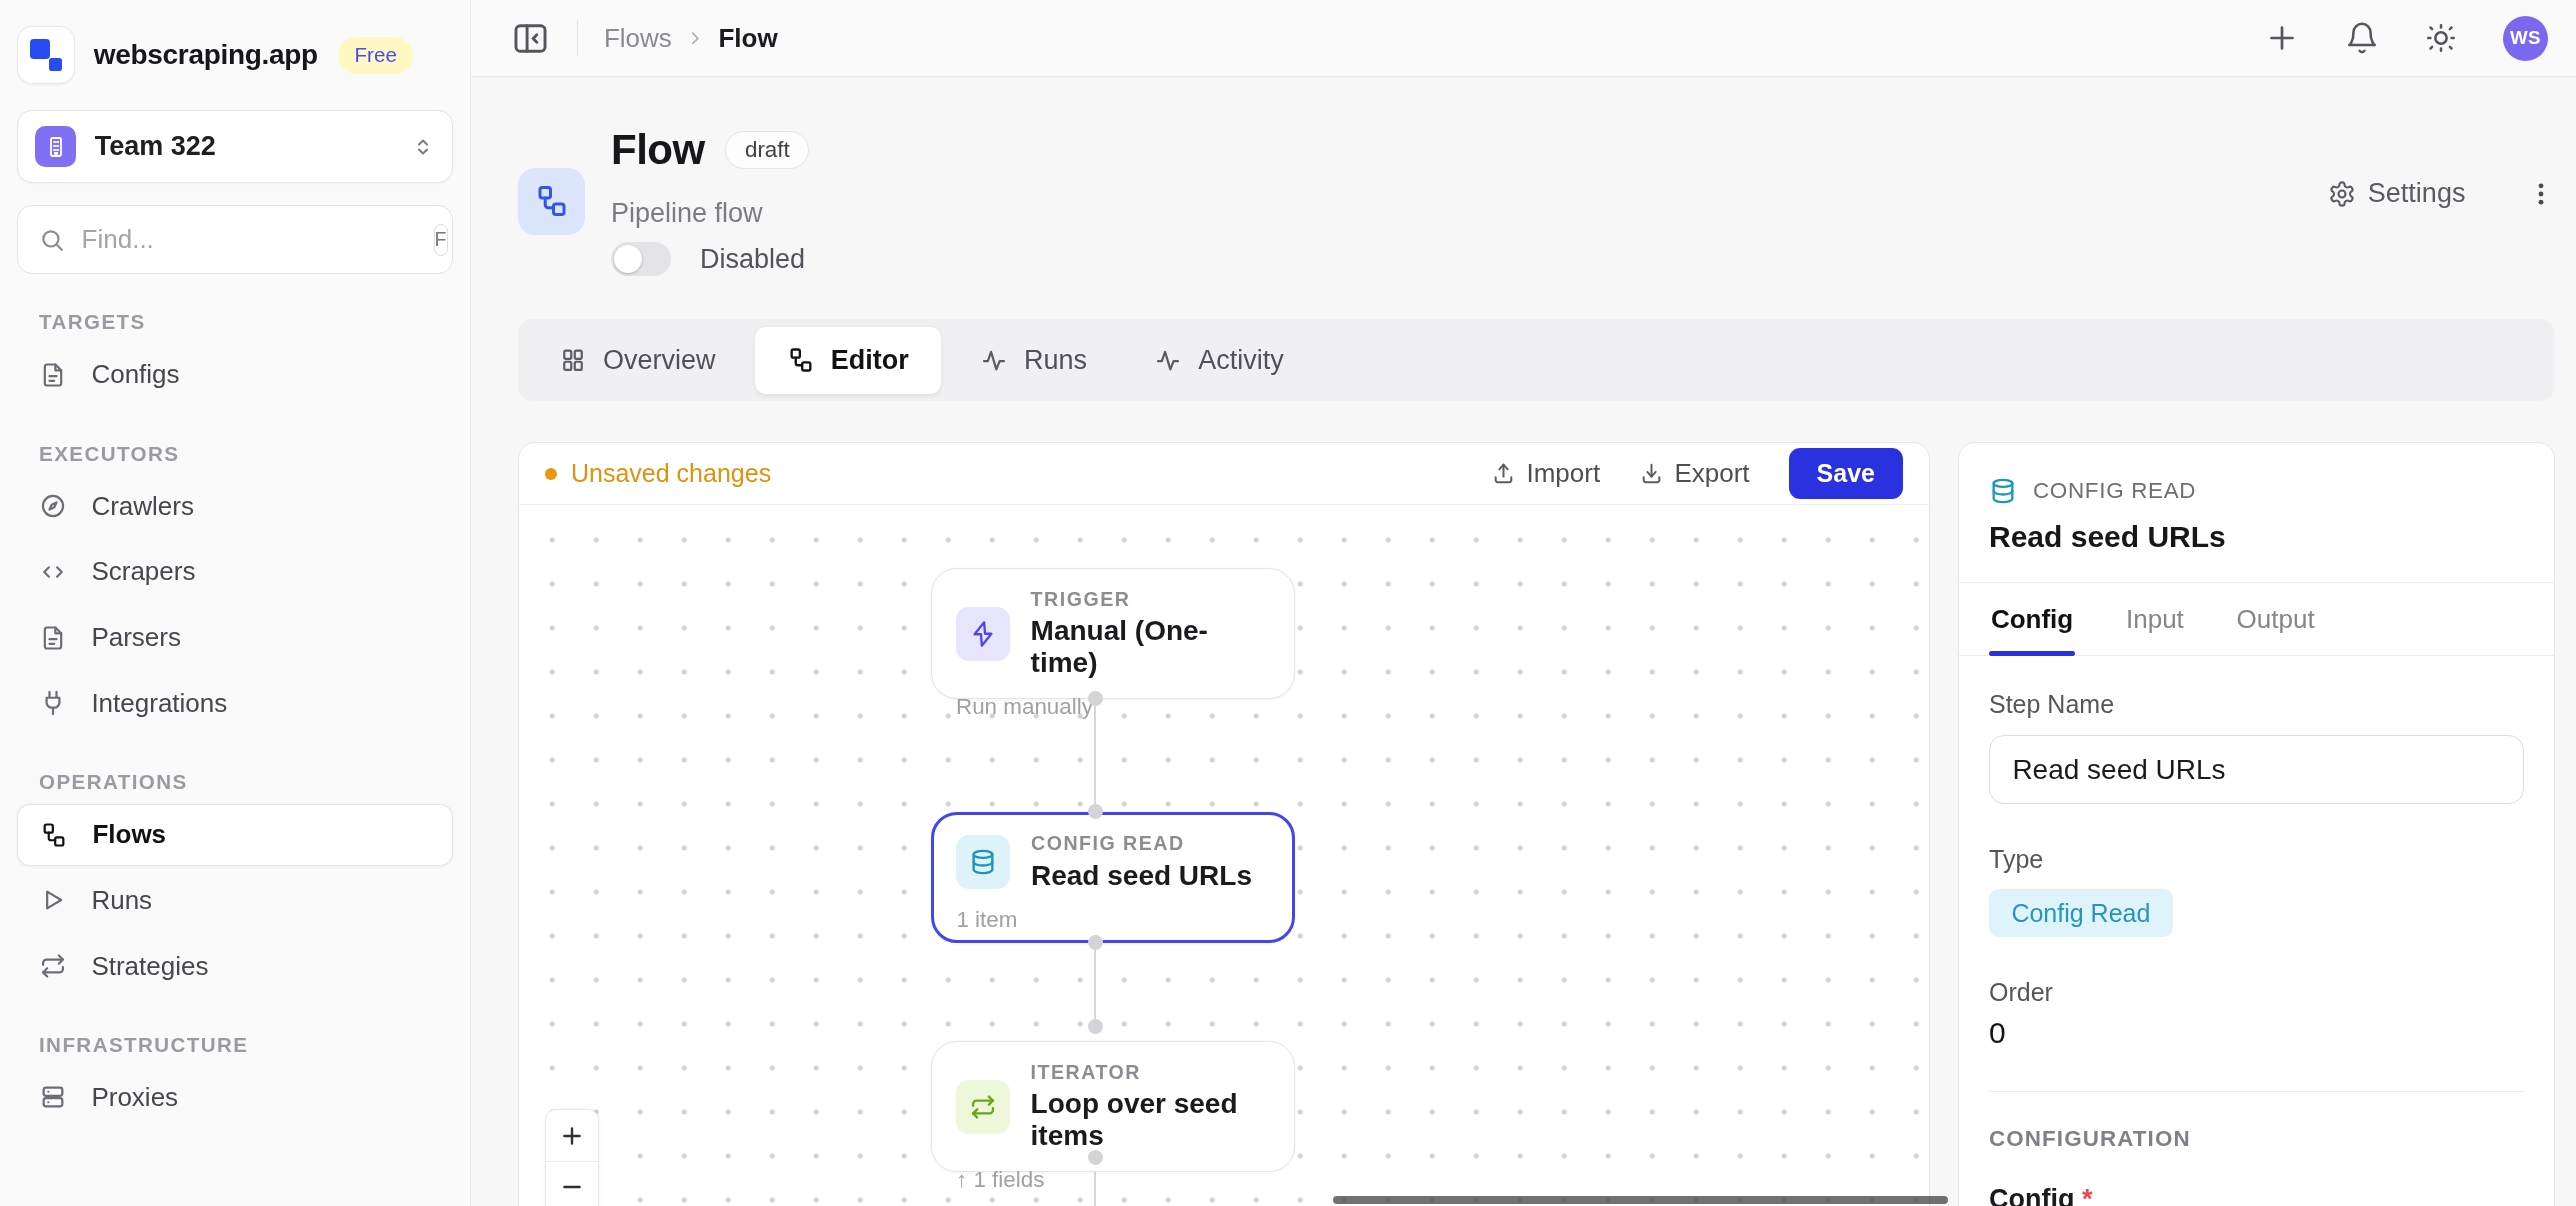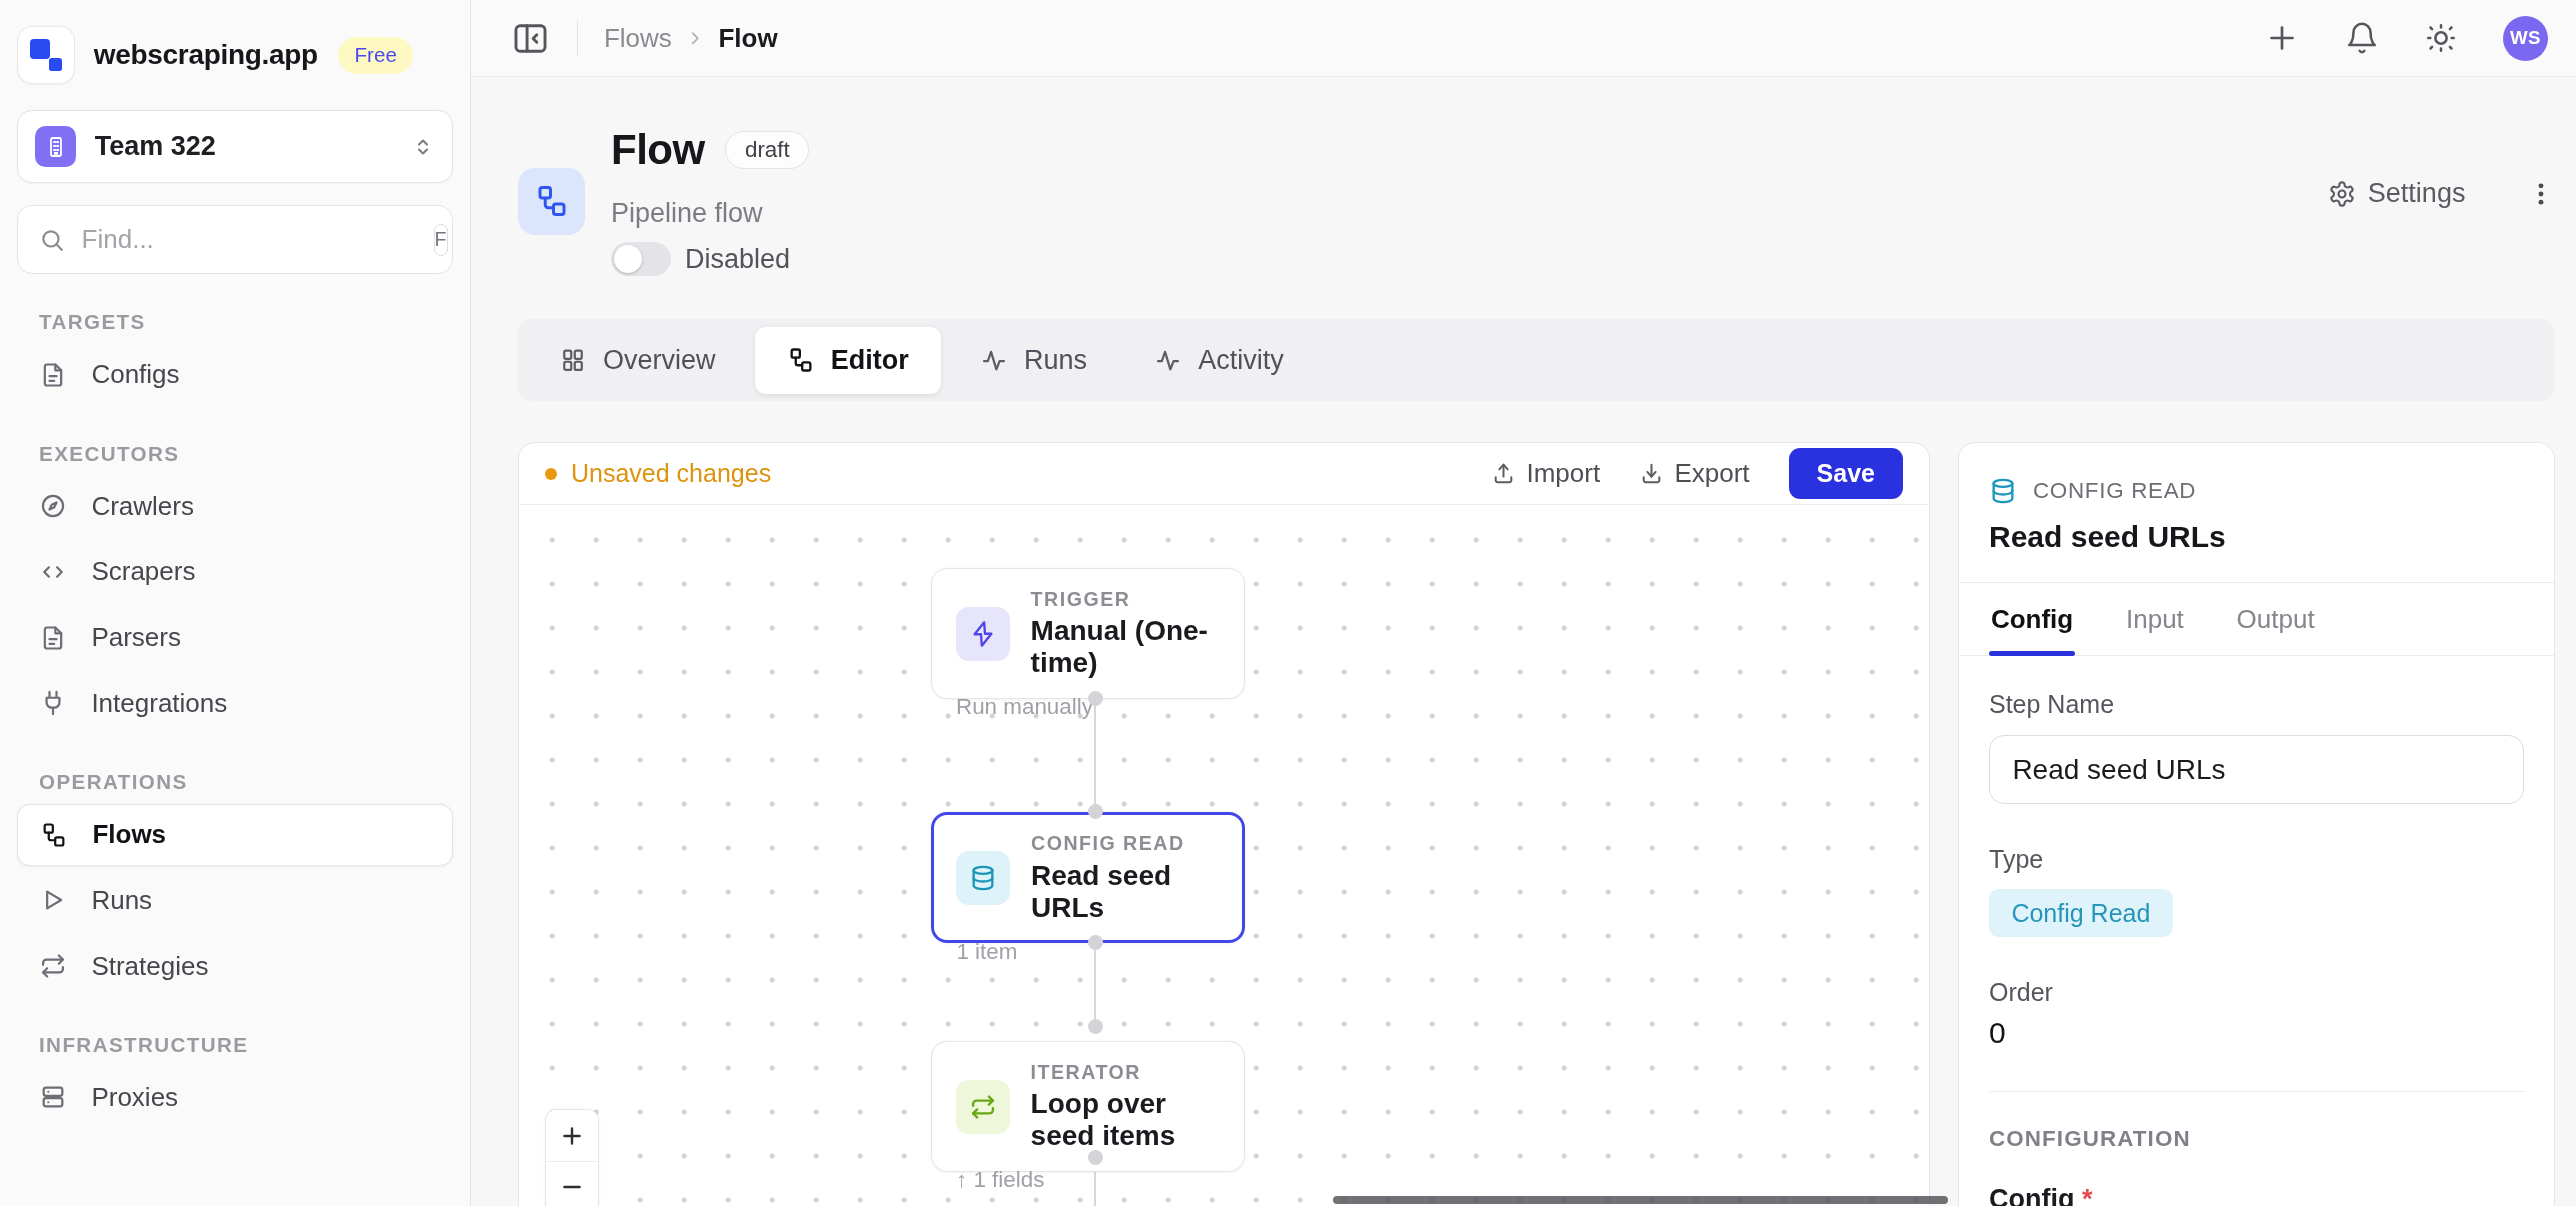--- a/index.html
+++ b/index.html
@@ -100,21 +100,21 @@
     width: 67px; height: 67px; border-radius: 17px; background: #dbe6fd;
     display: flex; align-items: center; justify-content: center; color: #3056f0;
   }
   .fh-title-row { display: flex; align-items: center; gap: 20.6px; }
   .fh-title { font-size: 42px; font-weight: 700; color: #17171b; letter-spacing: -0.5px; }
   .draft-badge {
     border: 1.9px solid #e4e4e8; background: #fdfdfe; color: #3f3f46;
     font-size: 22.4px; padding: 4.7px 18.7px; border-radius: 934px;
   }
   .fh-sub { margin-top: 24px; font-size: 27px; color: #7b7b83; }
-  .fh-toggle-row { margin-top: 13px; display: flex; align-items: center; gap: 14px; }
+  .fh-toggle-row { margin-top: 13px; display: flex; align-items: center; gap: 29px; }
   .toggle { width: 60px; height: 34px; border-radius: 17px; background: #e4e4e8; position: relative; cursor: pointer; }
   .toggle .knob {
     position: absolute; left: 2.8px; top: 2.8px; width: 28px; height: 28px; border-radius: 50%;
     background: #fff; box-shadow: 0 0.9px 2.8px rgba(0,0,0,.25);
   }
   .toggle-label { font-size: 27px; color: #52525a; }
   .fh-right { margin-left: auto; margin-top: 52px; display: flex; align-items: center; }
   .settings-btn { display: flex; align-items: center; gap: 12px; color: #5a5a61; font-size: 27px; background: none; border: none; cursor: pointer; }
   .kebab-btn { margin-left: 62px; color: #4a4a50; }
 
@@ -153,22 +153,22 @@
   .save-btn {
     height: 51px; padding: 0 28px; background: #2a31df; color: #fff; border: none;
     border-radius: 11.2px; font-size: 25px; font-weight: 600; cursor: pointer; font-family: inherit;
   }
   .canvas-area {
     flex: 1; position: relative; overflow: hidden; border-radius: 0 0 0 0;
     background-image: radial-gradient(circle, #d2d2d6 2.4px, transparent 2.7px);
     background-size: 44px 44px; background-position: 11.2px 13px; background-color: #fff;
   }
   .node {
-    position: absolute; left: 412px; width: 314px; height: 131px; background: #fff;
-    border: 1.9px solid #e5e5e8; border-radius: 16px; padding: 18.7px 24px 17px;
+    position: absolute; left: 412px; width: 364px; height: 131px; background: #fff;
+    border: 1.9px solid #e5e5e8; border-radius: 26px; padding: 18.7px 24px 17px;
     box-shadow: 0 0.9px 2.8px rgba(0,0,0,.05); cursor: pointer;
   }
   .node.selected { border: 3.7px solid #4247ea; padding: 17px 22.4px 15px; }
   .node-head { display: flex; align-items: center; gap: 20.6px; }
   .node-icon { width: 54px; height: 54px; border-radius: 13px; display: flex; align-items: center; justify-content: center; flex-shrink: 0; }
   .ni-indigo { background: #e7e5fc; color: #4f46e5; }
   .ni-teal   { background: #def3f9; color: #1b95b8; }
   .ni-green  { background: #eff7da; color: #68a613; }
   .node-type { font-size: 19.6px; font-weight: 600; color: #8c8c93; letter-spacing: 1.5px; }
   .node-title { font-size: 28px; font-weight: 600; color: #1a1a1f; margin-top: 4.7px; }

